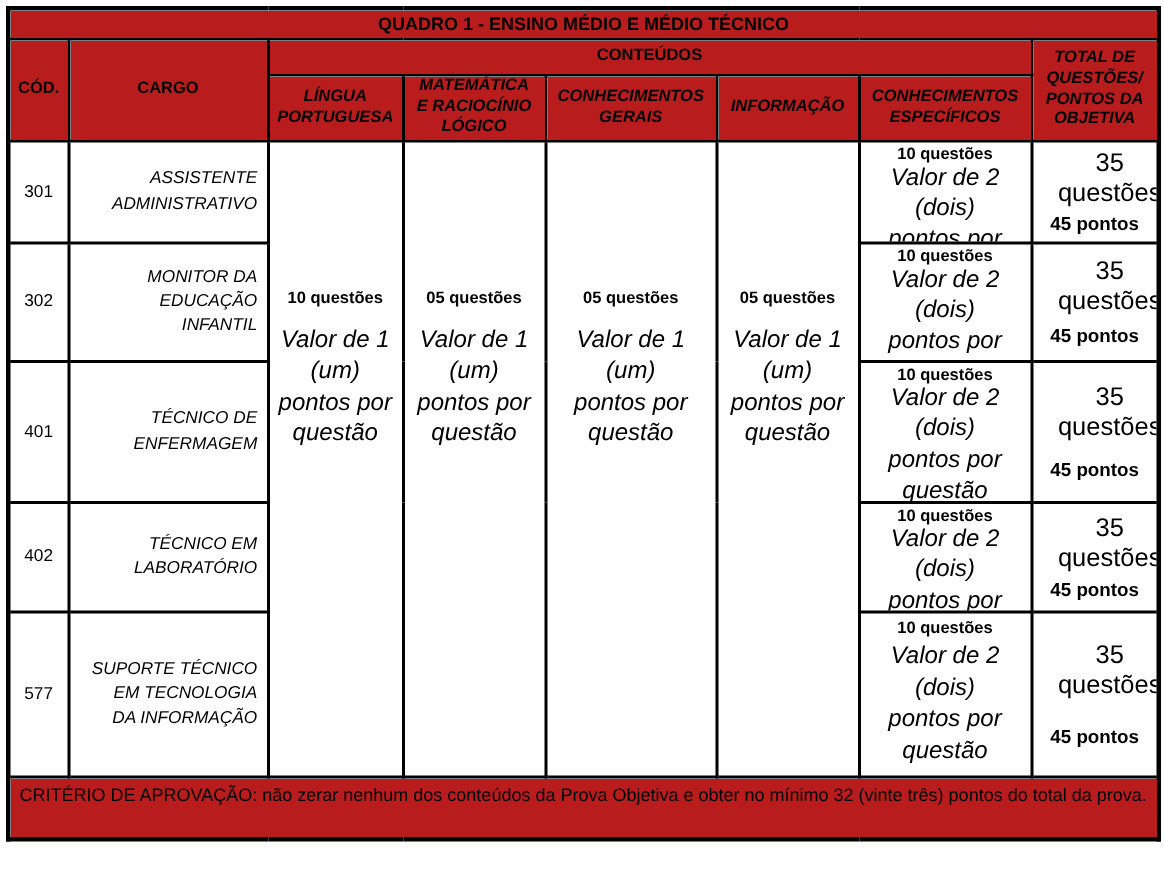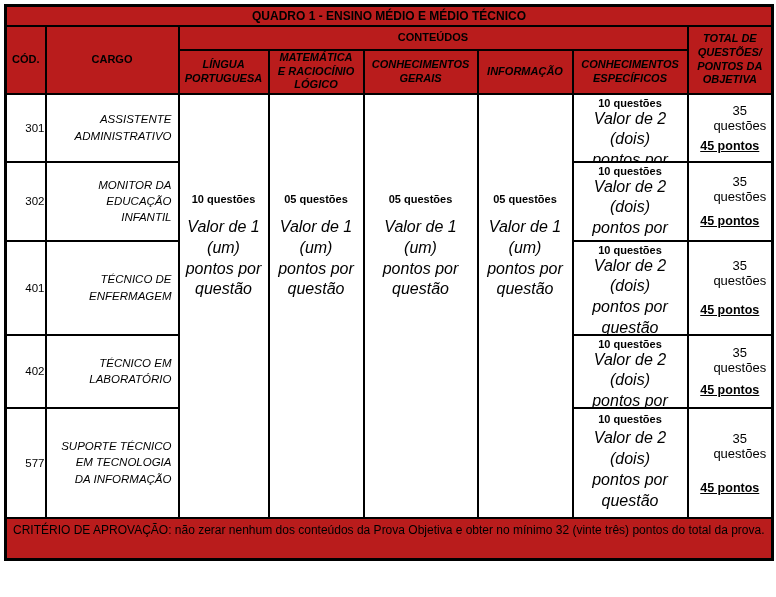--- a/index.html
+++ b/index.html
@@ -39,43 +39,43 @@
 
   
   td.title-cell {
     text-align:center; font-weight:bold; font-size:12px;
   }
   td.hcell {
     text-align:center; font-weight:bold; font-size:11px; line-height:1.25;
   }
 
   
-  td.cod-cell { text-align:right; font-size:11.5px; }
+  td.cod-cell { text-align:center; font-size:11.5px; }
   td.cargo-cell {
     text-align:right; font-size:11.5px; line-height:1.4;
     padding:4px 6px;
     margin-left:48px;
   }
 
   
   .fill {
     position:absolute; left:0; top:0; right:0; bottom:0;
     display:flex; flex-direction:column;
     justify-content:space-evenly; align-items:center;
     text-align:center; padding:2px 4px; box-sizing:border-box;
   }
   td.merged-cell .fill {
     justify-content:center;
     padding-bottom:120px;
     gap:12px;
   }
   .q  { font-weight:bold; font-size:11px; }
   .v  { font-size:16px; line-height:1.3; }
-  .tq { font-size:13px;margin-left:20px; }
-  .tp { font-weight:bold; font-size:12.5px;text-decoration:underline; }
+  .tq { font-size:17px;margin-left:20px; }
+  .tp { font-weight:bold; font-size:12.5px; }
 
   
   td.crit-cell {
     text-align:left; font-size:12px; line-height:1.6;
     padding:2px 6px; vertical-align:top;
   }
   .bold { font-weight:normal; }
 </style>
 </head>
 <body>

